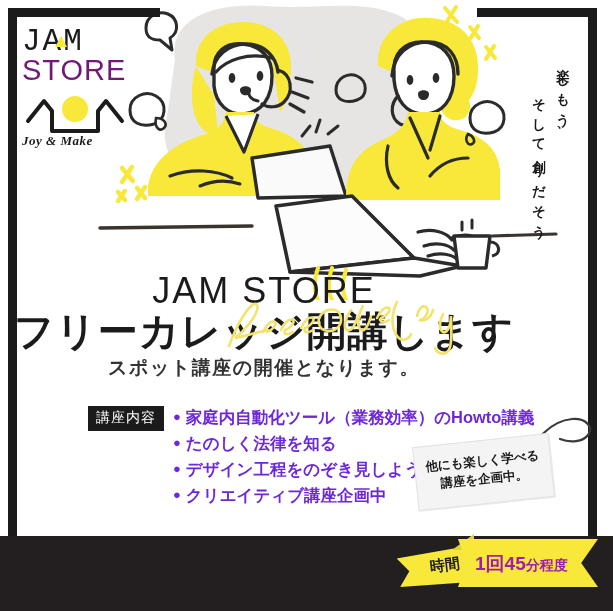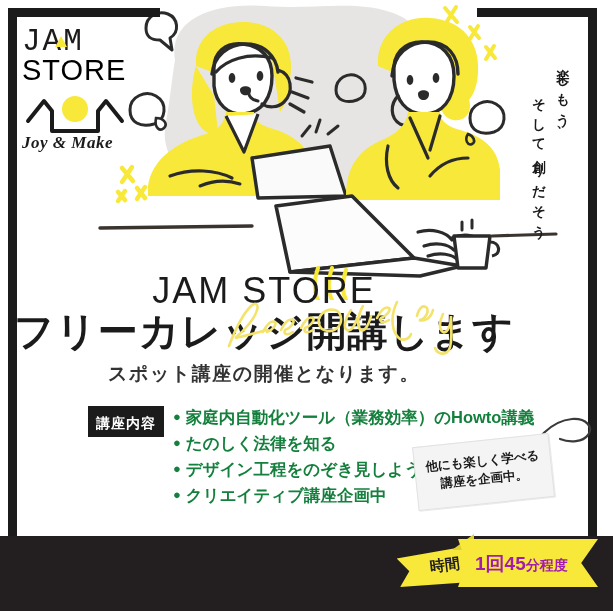--- a/index.html
+++ b/index.html
@@ -16,28 +16,28 @@
   
   .illus{position:absolute;left:0;top:0;width:613px;height:300px;}
   .illus svg{display:block;}
 
   
   .headline{position:absolute;left:0;top:272px;width:528px;text-align:center;}
   .h-jam{font-size:36px;letter-spacing:2px;color:#1b1b1b;font-weight:400;line-height:1.05;
          font-family:"Liberation Sans","DejaVu Sans",sans-serif;}
   .h-main{font-size:40px;font-weight:700;color:#1b1b1b;letter-spacing:1px;line-height:1.18;margin-top:-2px;}
   .script-free{position:absolute;left:205px;top:296px;width:280px;height:60px;pointer-events:none;}
-  .h-sub{font-size:19px;font-weight:700;color:#333333;letter-spacing:1.5px;margin-top:6px;}
+  .h-sub{font-size:19px;font-weight:700;color:#333333;letter-spacing:1.5px;}
 
   
   .content-wrap{position:absolute;left:88px;top:404px;width:480px;}
-  .badge-kouza{display:inline-block;background:#1b1b1b;color:#ffffff;font-size:14px;font-weight:700;
-      padding:9px 8px 4px 8px;letter-spacing:1px;position:absolute;left:0;top:2px;}
+  .badge-kouza{display:inline-block;background:#1b1b1b;color:#ffffff;font-size:14px;font-weight:400;
+      padding:3px 8px 4px 8px;letter-spacing:1px;position:absolute;left:0;top:2px;}
   .bullets{position:absolute;left:85px;top:0;width:400px;}
-  .bullet{font-size:16.5px;font-weight:700;color:#15803d;line-height:25px;white-space:nowrap;}
+  .bullet{font-size:16.5px;font-weight:700;color:#6d28d9;line-height:25px;white-space:nowrap;}
   .bullet .dot{font-size:13px;vertical-align:2px;margin-right:5px;}
   .note-mini{position:absolute;left:415px;top:440px;width:135px;height:62px;background:#f4f4f4;
       border:1px solid #e2e2e2;transform:rotate(-6deg);box-shadow:1px 1px 0 #eaeaea;}
   .note-mini .nm-t{font-size:12.5px;font-weight:700;color:#1b1b1b;text-align:center;line-height:18px;padding-top:11px;}
   .hook{position:absolute;left:520px;top:415px;width:80px;height:45px;}
 
   
   .footer{position:absolute;left:0;top:536px;width:613px;height:75px;background:#231f20;}
   .f-lines{position:absolute;left:38px;top:546px;}
   .f-line{font-size:15.5px;font-weight:700;color:#ffffff;line-height:27px;letter-spacing:.5px;}
@@ -189,28 +189,28 @@
   <div class="frame-top-a"></div>
   <div class="frame-top-b"></div>
 
   <div style="position:absolute;left:22px;top:24px;width:116px;">
     <div style="position:relative;height:34px;font-family:Liberation Mono, monospace;">
       <span style="font-size:31px;letter-spacing:2px;color:#1b1b1b;font-weight:400;">JAM</span>
       <span style="position:absolute;left:33px;top:12px;width:0;height:0;
                    border-left:6px solid transparent;border-right:6px solid transparent;
                    border-bottom:11px solid #F7E839;"></span>
     </div>
-    <div style="font-size:29px;letter-spacing:1px;color:#000000;margin-top:-4px;">STORE</div>
+    <div style="font-size:29px;letter-spacing:1px;color:#701a75;margin-top:-4px;">STORE</div>
     <div style="position:relative;height:44px;margin-top:4px;">
       <svg width="110" height="44" viewBox="0 0 110 44" xmlns="http://www.w3.org/2000/svg">
         <path d="M6 30 L22 10 L30 20 L30 40 L76 40 L76 20 L84 10 L100 30" fill="none" stroke="#1b1b1b" stroke-width="4" stroke-linejoin="round" stroke-linecap="round"></path>
         <circle cx="53" cy="18" r="13" fill="#F7E839"></circle>
       </svg>
     </div>
-    <div style="font-size:17px;font-style:italic;font-weight:700;color:#1b1b1b;
+    <div style="font-size:13px;font-style:italic;font-weight:700;color:#1b1b1b;
                 font-family:'Liberation Serif',serif;letter-spacing:.5px;margin-top:-2px;">Joy &amp; Make</div>
   </div>
 
   <div class="vtext vtext-a">楽しもう、</div>
   <div class="vtext vtext-b">そして創りだそう</div>
 
   <div class="headline">
     <div class="h-jam">JAM STORE</div>
     <div class="h-main">フリーカレッジ開講します</div>
     <div class="h-sub">スポット講座の開催となります。</div>

